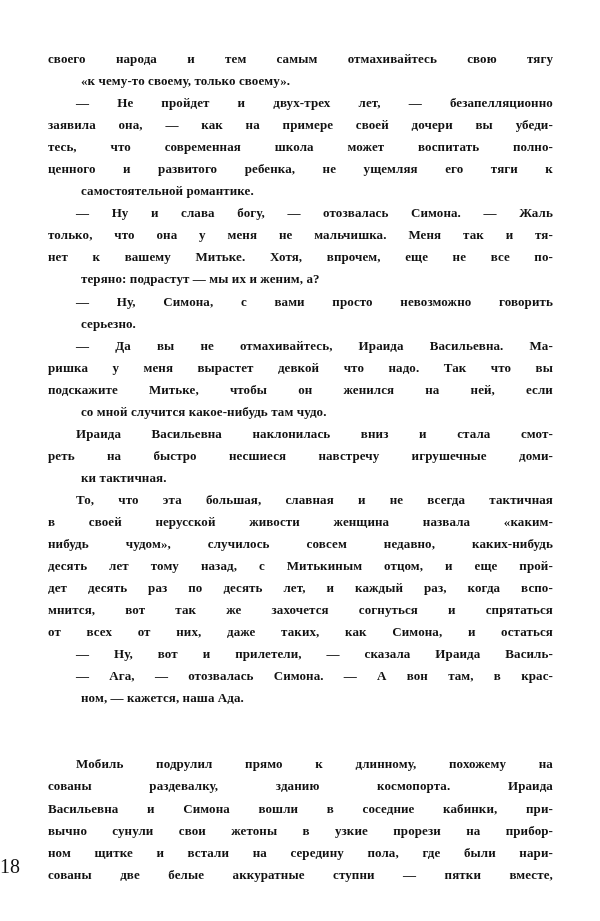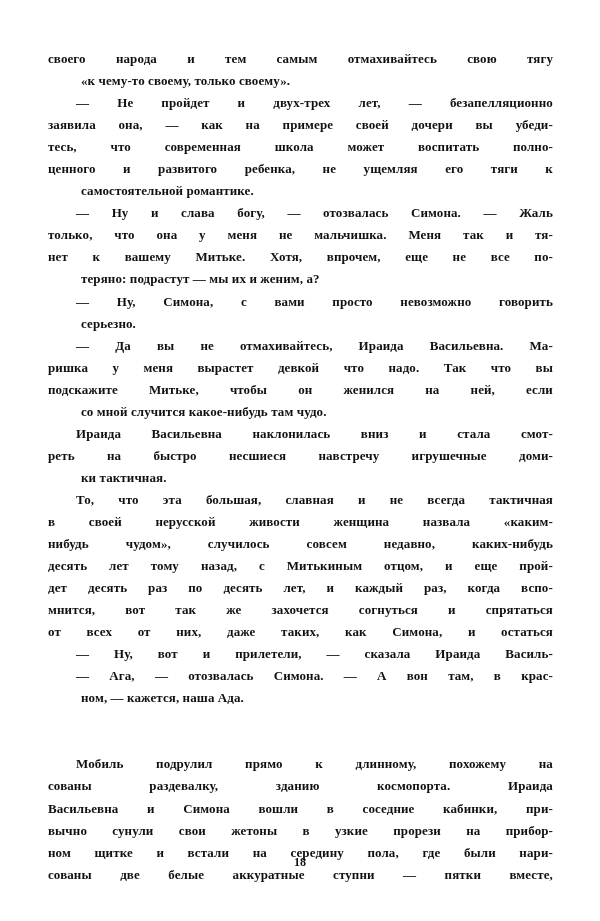--- a/index.html
+++ b/index.html
@@ -59,24 +59,24 @@
   
   .section-gap {
     height: 44px;
   }
 
   .page-number {
     position: absolute;
     left: 0;
     right: 0;
     top: 855px;
-    text-align: center;
+    text-align: left;
     font-family: "Liberation Serif", "DejaVu Serif", serif;
-    font-size: 12px;
-    font-weight: 700;
+    font-size: 20px;
+    font-weight: 400;
     color: #111111;
   }
 </style>
 </head>
 <body>
 
 <div class="page">
 
   <div class="text-block" id="text-body">
       <div class="paragraph">

